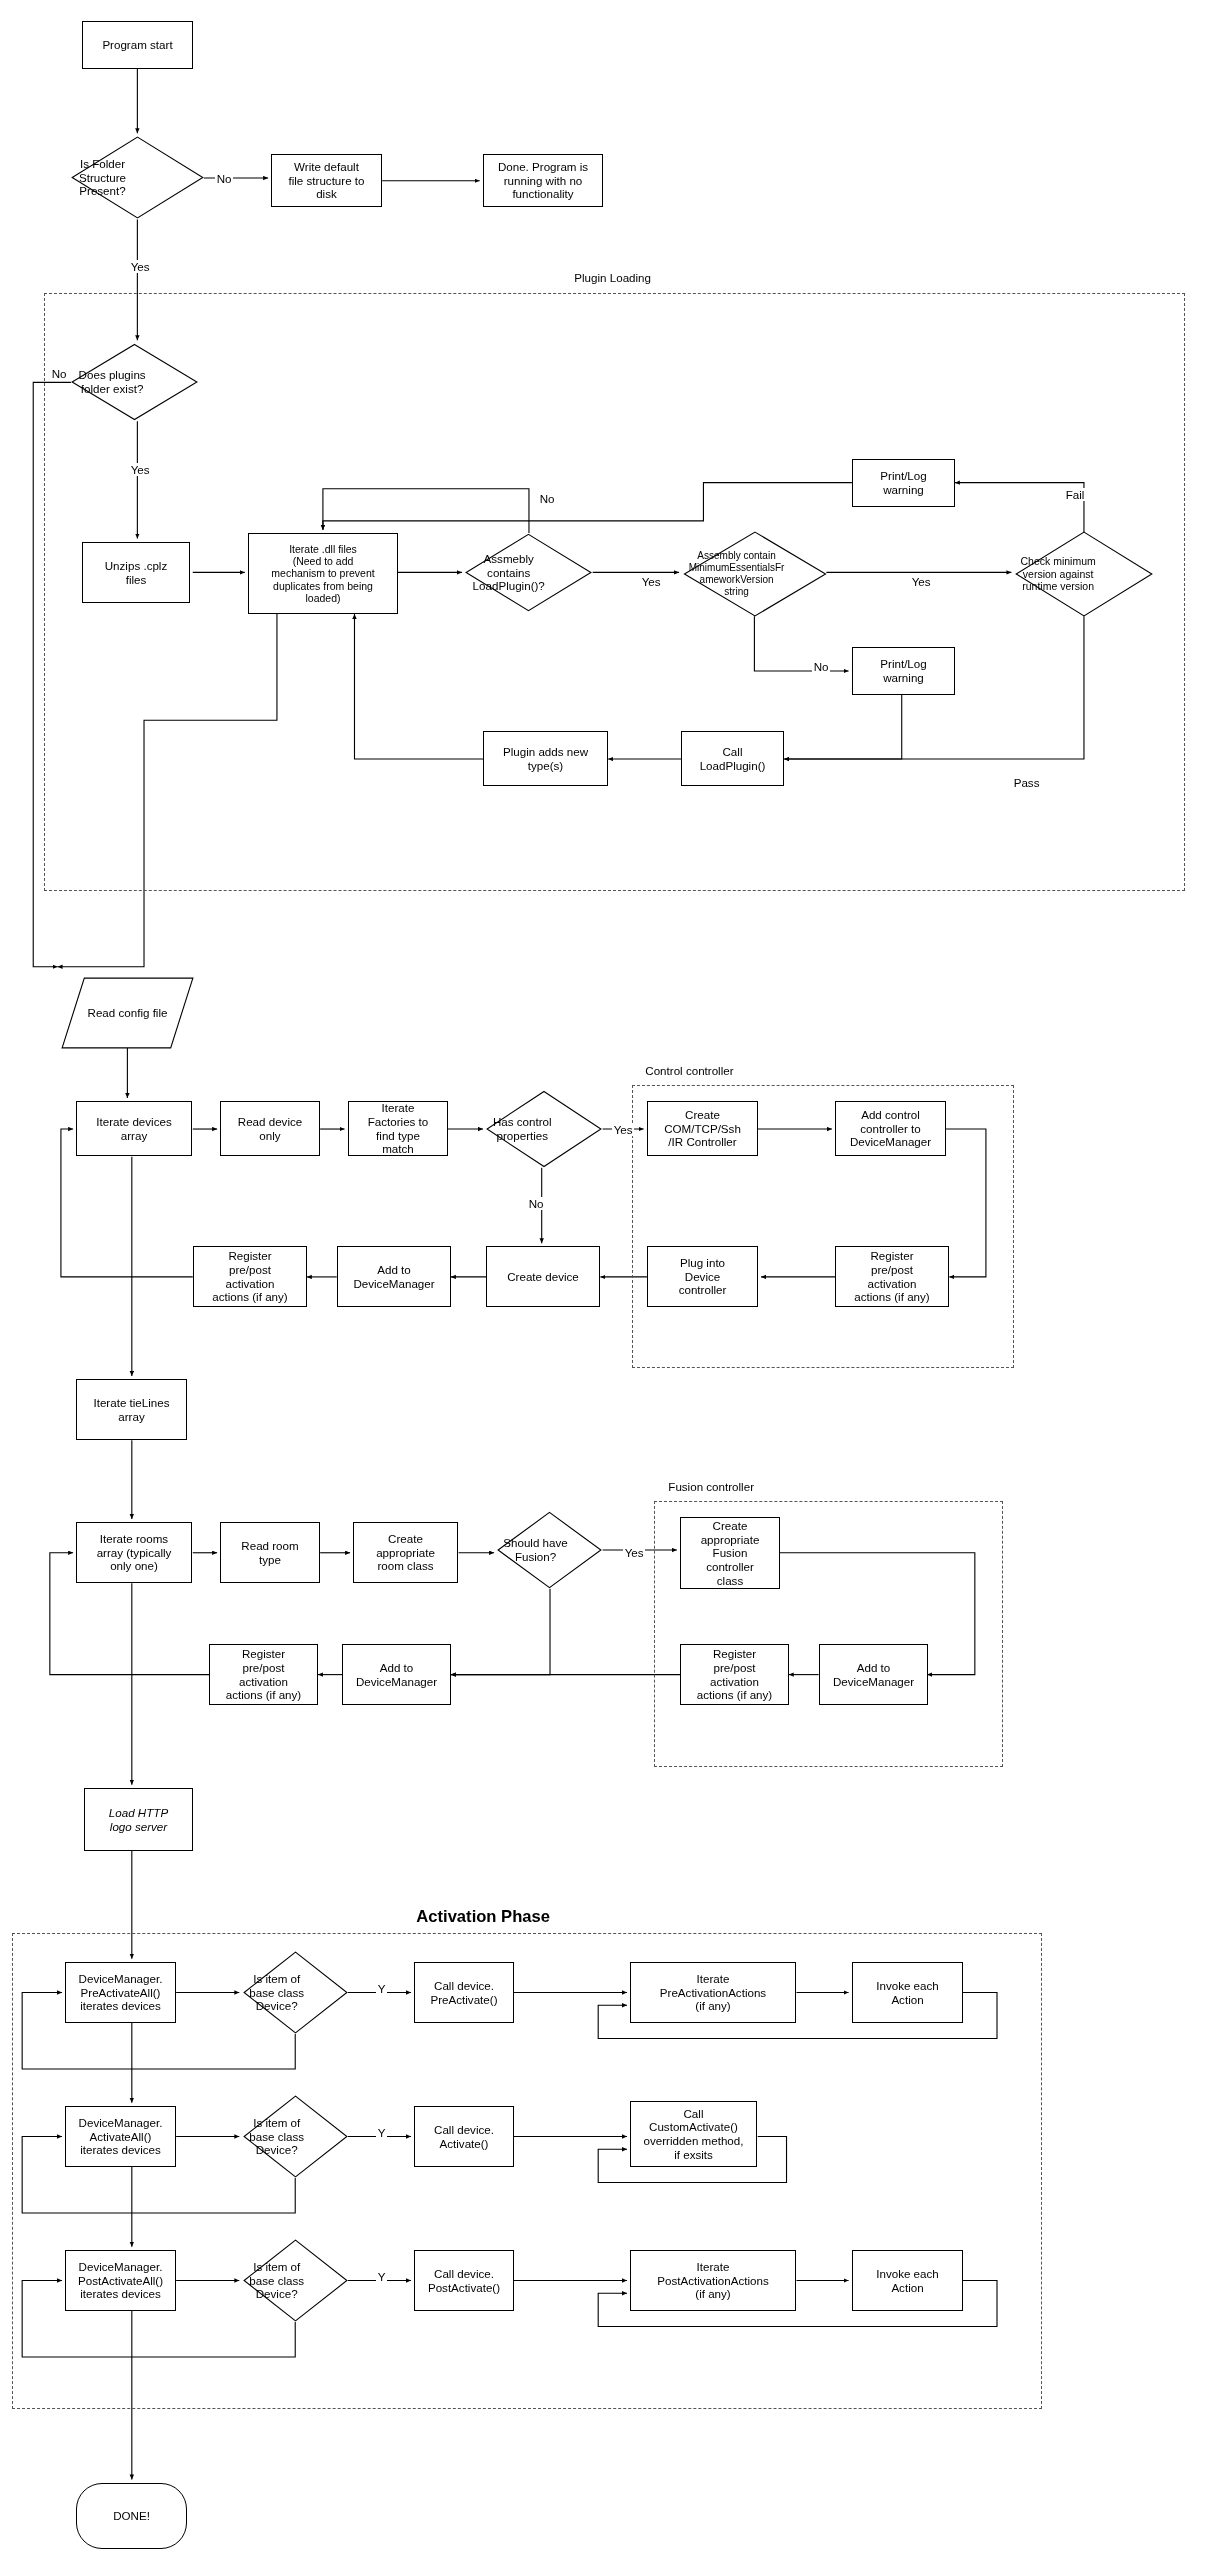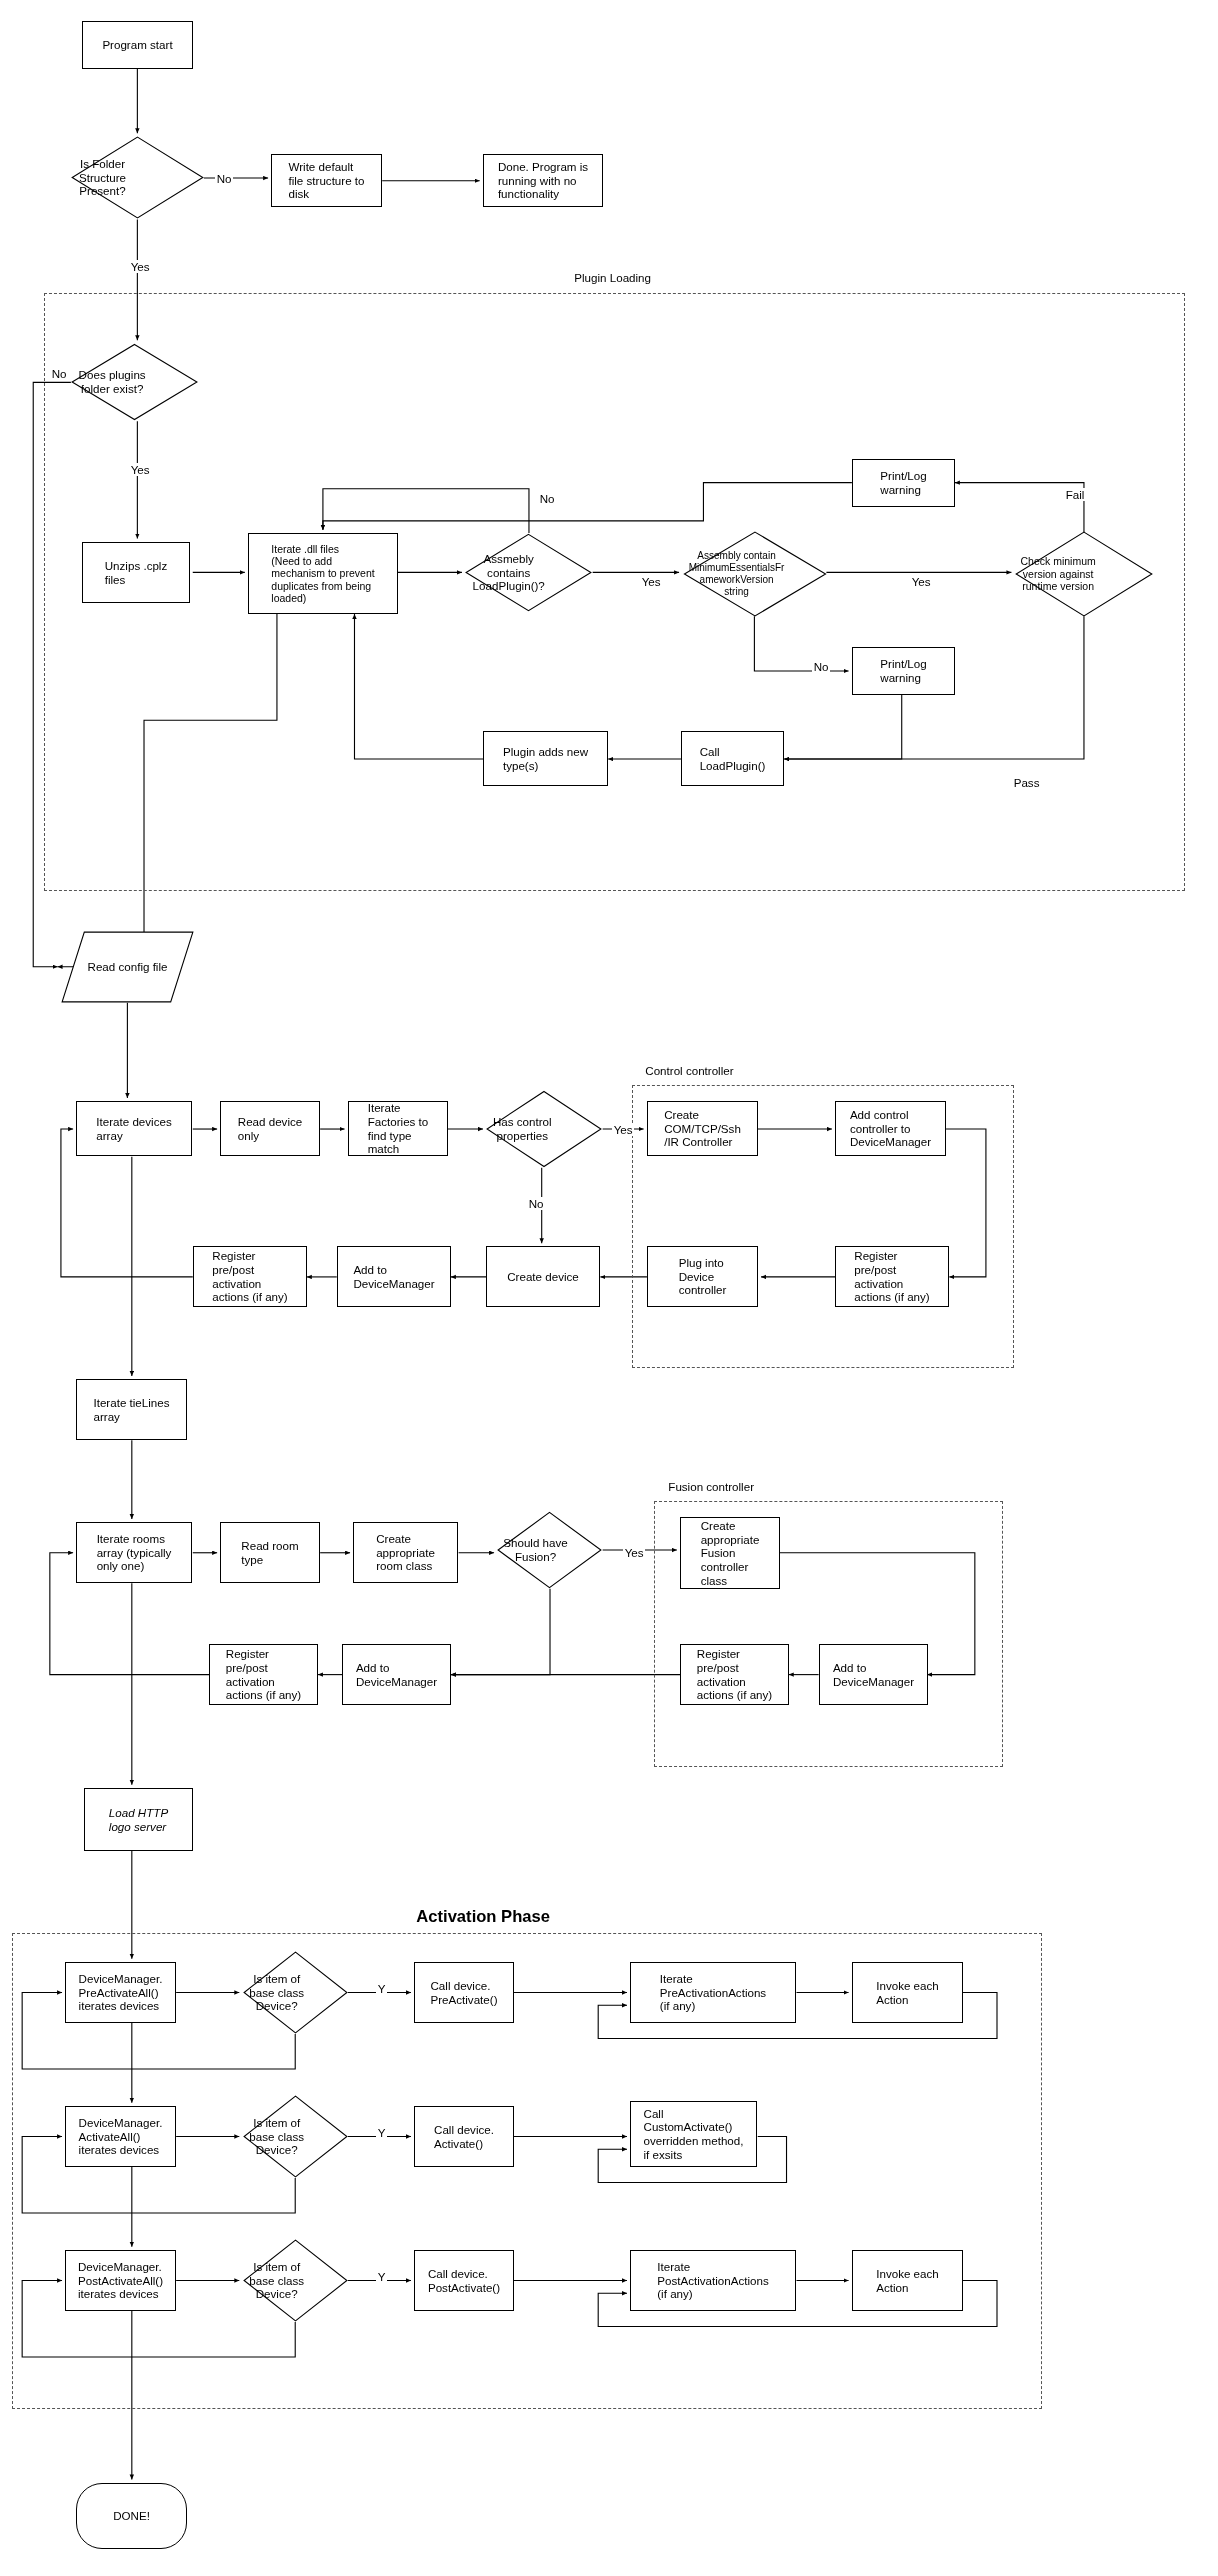--- a/index.html
+++ b/index.html
@@ -1,33 +1,33 @@
 <!DOCTYPE html>
 <html style="font-size:8.9px"><head>
 <meta charset="utf-8">
 <style>
   html,body{margin:0;padding:0;background:#ffffff;}
   body{font-family:"Liberation Sans",sans-serif;}
   #page{position:relative;width:1218px;height:2576px;background:#fff;overflow:hidden;}
 
   .node{position:absolute;box-sizing:border-box;border:1.1px solid #000;background:#fff;
-        display:flex;align-items:center;justify-content:center;text-align:left;
+        display:flex;align-items:center;justify-content:center;text-align:center;
         font-size:11.6px;line-height:1.18;color:#000;padding:2.2px;}
   .node span{display:block;white-space:pre-line;}
 
   
   .diamond{position:absolute;box-sizing:border-box;background:transparent;}
   .diamond .dshape{position:absolute;left:0;top:0;width:100%;height:100%;}
   .diamond .dtext{position:absolute;left:6%;top:0;width:88%;height:100%;
         display:flex;align-items:center;justify-content:flex-start;text-align:center;
         font-size:11.6px;line-height:1.18;color:#000;}
   .diamond .dtext span{display:block;white-space:pre-line;}
 
   
-  .para{position:absolute;box-sizing:border-box;}
+  .para{position:absolute;box-sizing:border-box;margin-top:46px;}
   .para svg{position:absolute;left:0;top:0;}
   .para .ptext{position:absolute;left:0;top:0;width:100%;height:100%;
         display:flex;align-items:center;justify-content:center;text-align:center;
         font-size:11.6px;line-height:1.18;color:#000;}
 
   
   .group{position:absolute;box-sizing:border-box;border:1.1px dashed #555;background:transparent;}
   .grouplabel{position:absolute;font-size:11.6px;color:#000;background:#fff;padding:0 3.3px;white-space:nowrap;}
   .grouplabel.big{font-size:16.6px;font-weight:bold;}
 

